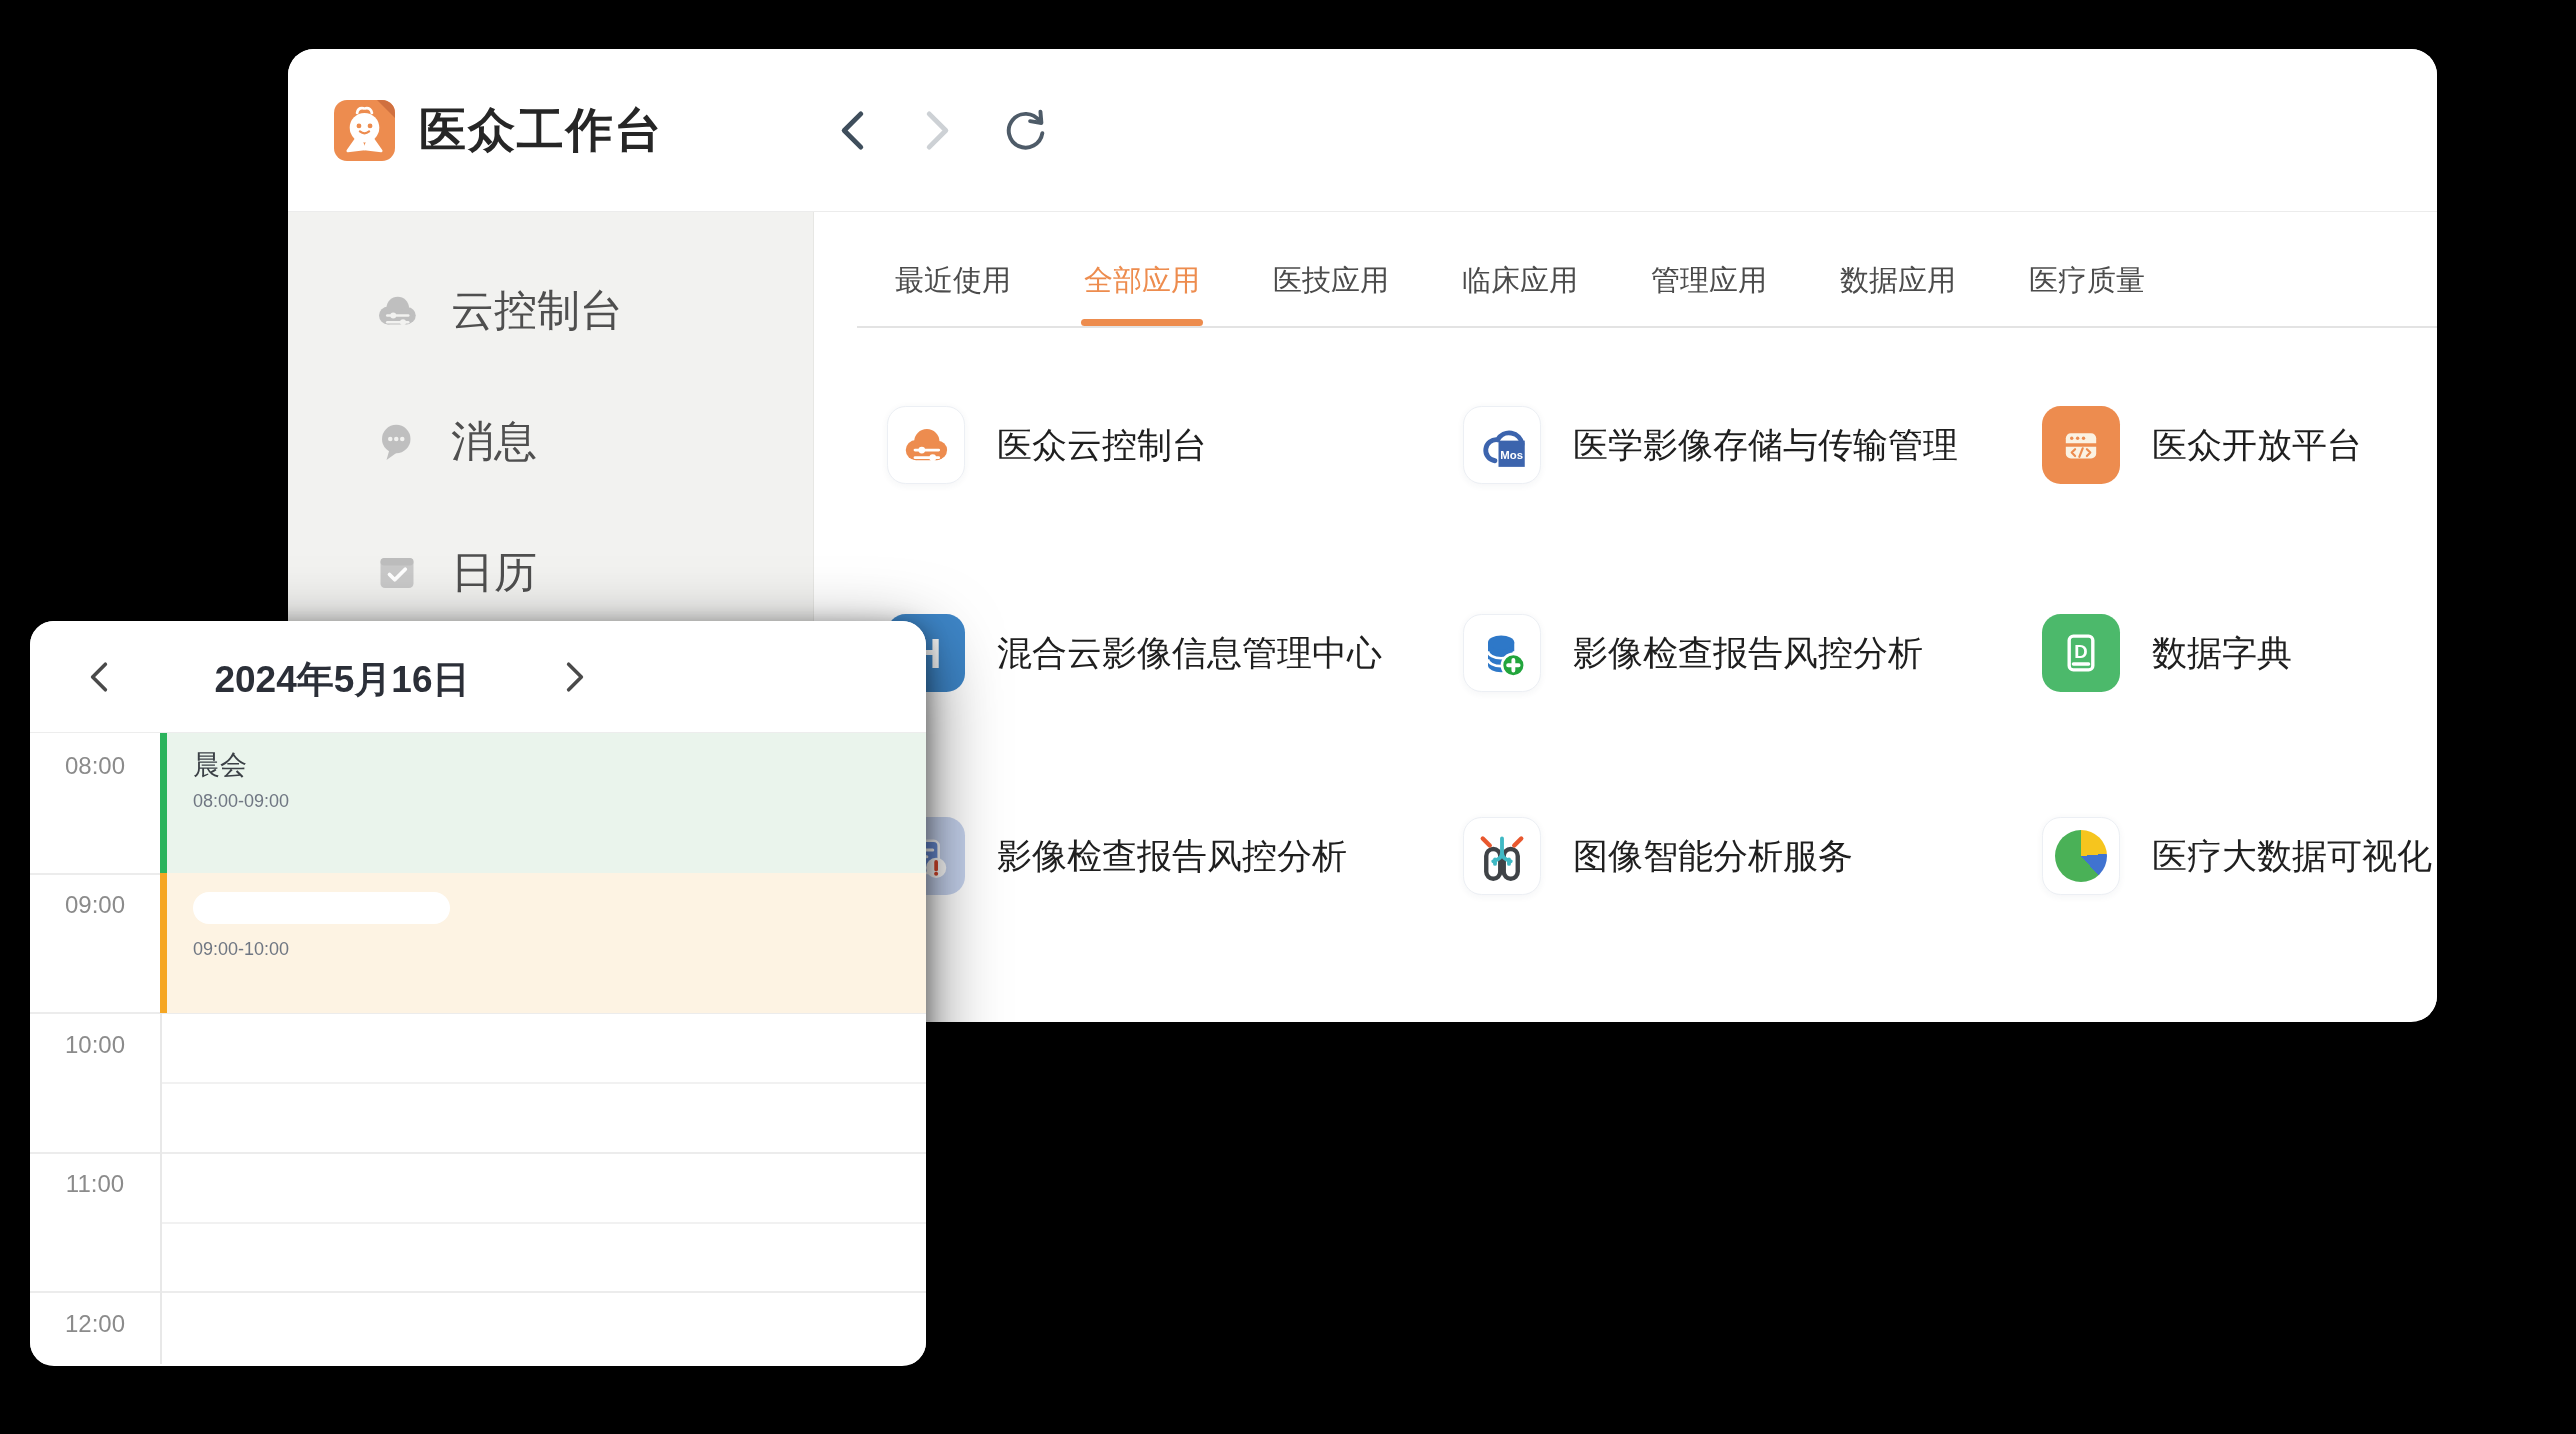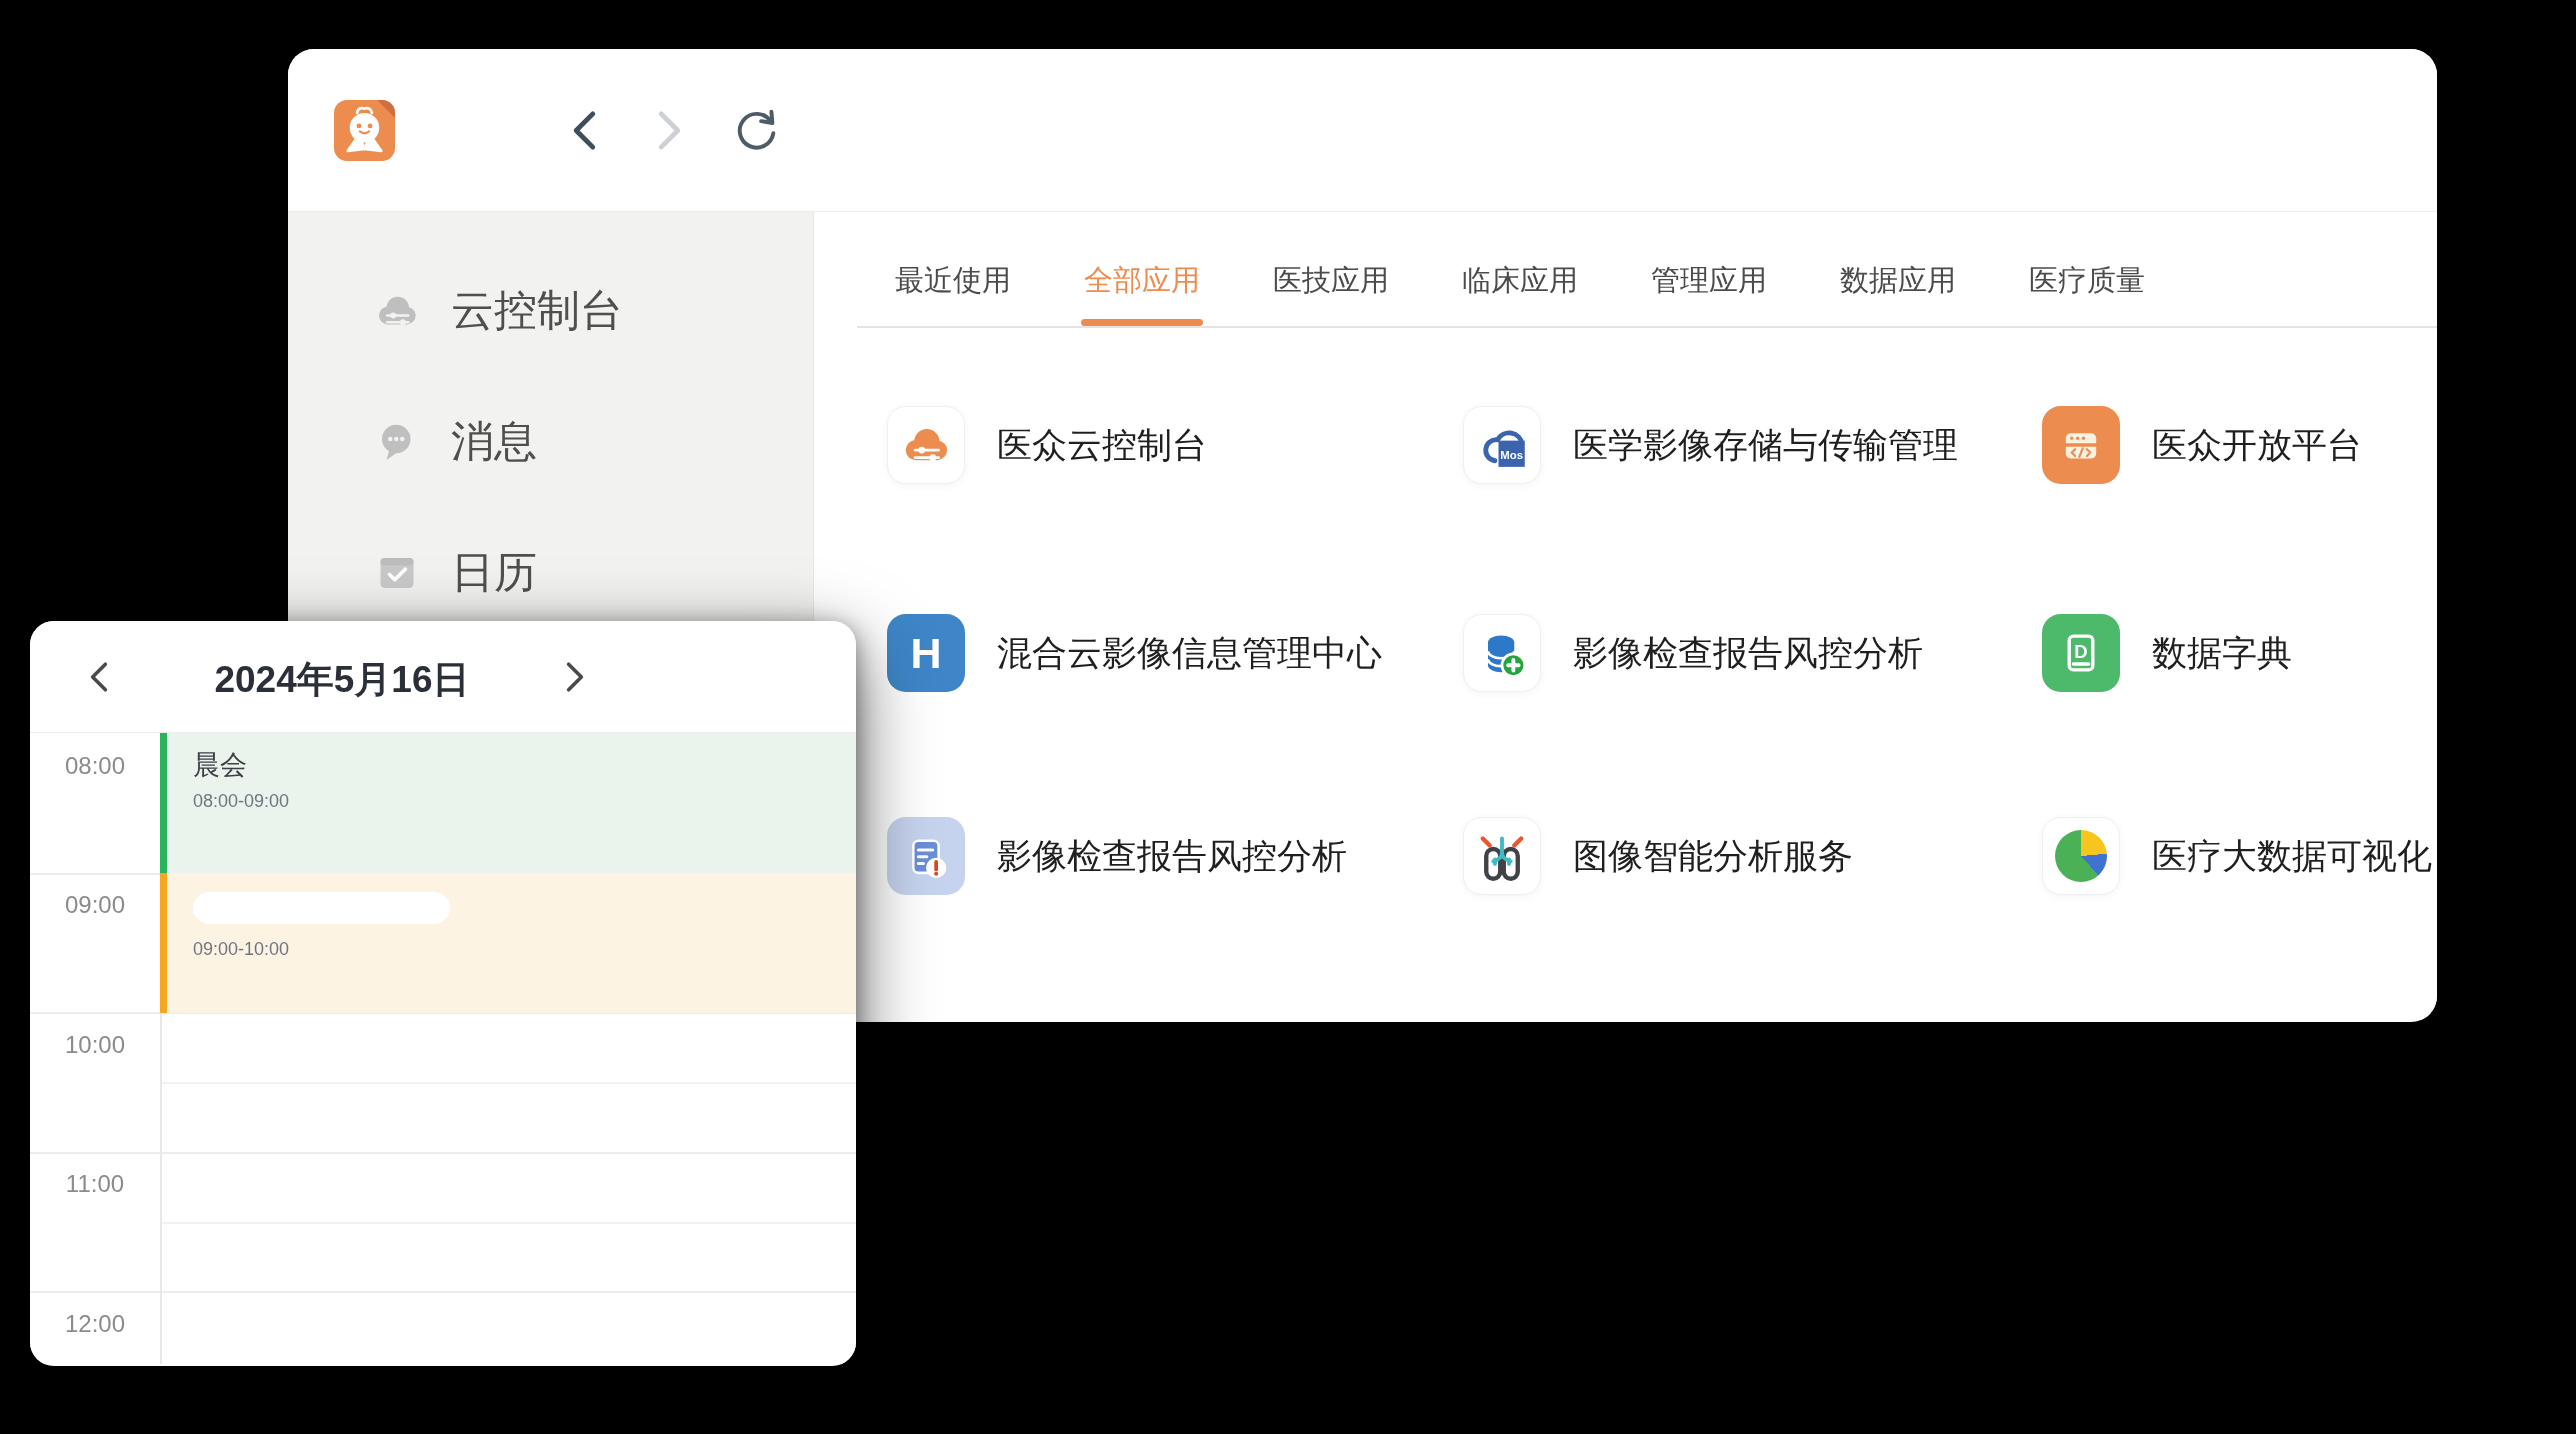--- a/index.html
+++ b/index.html
@@ -43,21 +43,21 @@
   .tile-orange{background:#ED8C4F}
   .tile-blue{background:#3E86C8}
   .tile-green{background:#4CB96B}
   .tile-periwinkle{background:#C6D3EE}
   .app-label{font-size:35px;font-weight:400;color:#1F1F1F;white-space:nowrap}
   .tile .letter{color:#fff;font-size:43px;font-weight:700;line-height:1}
   .pie{width:52px;height:52px;border-radius:50%;
        background:conic-gradient(from 0deg,#F6C51E 0deg 85deg,#4073D0 85deg 138deg,#4AB157 138deg 360deg)}
 
   
-  .cal-panel{position:absolute;left:30px;top:621px;width:826px;height:745px;background:#fff;
+  .cal-panel{position:absolute;left:30px;top:621px;width:896px;height:745px;background:#fff;
              border-radius:24px;overflow:hidden;z-index:10;
              box-shadow:0 24px 74px rgba(0,0,0,.6),0 5.6px 22.3px rgba(0,0,0,.4)}
   .cal-header{height:112px;position:relative;border-bottom:1.9px solid #EDEDED;background:#fff}
   .cal-chevron{position:absolute;top:32px;width:48px;height:48px;display:flex;
                align-items:center;justify-content:center;cursor:pointer}
   .cal-chevron.prev{left:45px}
   .cal-chevron.next{left:521px}
   .cal-title{position:absolute;left:121px;top:34px;width:382px;text-align:center;
              font-size:37px;font-weight:600;color:#2B2F38}
   .cal-body{position:relative;height:631px;background:#fff}
@@ -87,20 +87,21 @@
           <circle cx="33" cy="30" r="16" fill="#fff"></circle>
           <path d="M15 55 L27 38 L33 53 Z" fill="#fff" stroke="#fff" stroke-width="3" stroke-linejoin="round"></path>
           <path d="M51 55 L39 38 L33 53 Z" fill="#fff" stroke="#fff" stroke-width="3" stroke-linejoin="round"></path>
           <path d="M25 14 q1 -6 7 -5 M41 14 q-1 -6 -7 -5" fill="none" stroke="#fff" stroke-width="3" stroke-linecap="round"></path>
           <circle cx="27" cy="28" r="2.6" fill="#ED8C4F"></circle>
           <circle cx="39" cy="28" r="2.6" fill="#ED8C4F"></circle>
           <path d="M28 34 q5 4 10 0" fill="none" stroke="#ED8C4F" stroke-width="2.4" stroke-linecap="round"></path>
         </svg>
         <div class="fold"></div>
       </div>
+      <div class="app-title">医众工作台</div>
       <div class="navbtns">
         <div class="navbtn">
           <svg width="34" height="43" viewBox="0 0 30 44">
             <path d="M24 5 L7 22 L24 39" fill="none" stroke="#3F4E5C" stroke-width="5" stroke-linecap="round" stroke-linejoin="round"></path>
           </svg>
         </div>
         <div class="navbtn">
           <svg width="34" height="43" viewBox="0 0 30 44">
             <path d="M6 5 L23 22 L6 39" fill="none" stroke="#CDD1D5" stroke-width="5" stroke-linecap="round" stroke-linejoin="round"></path>
           </svg>

